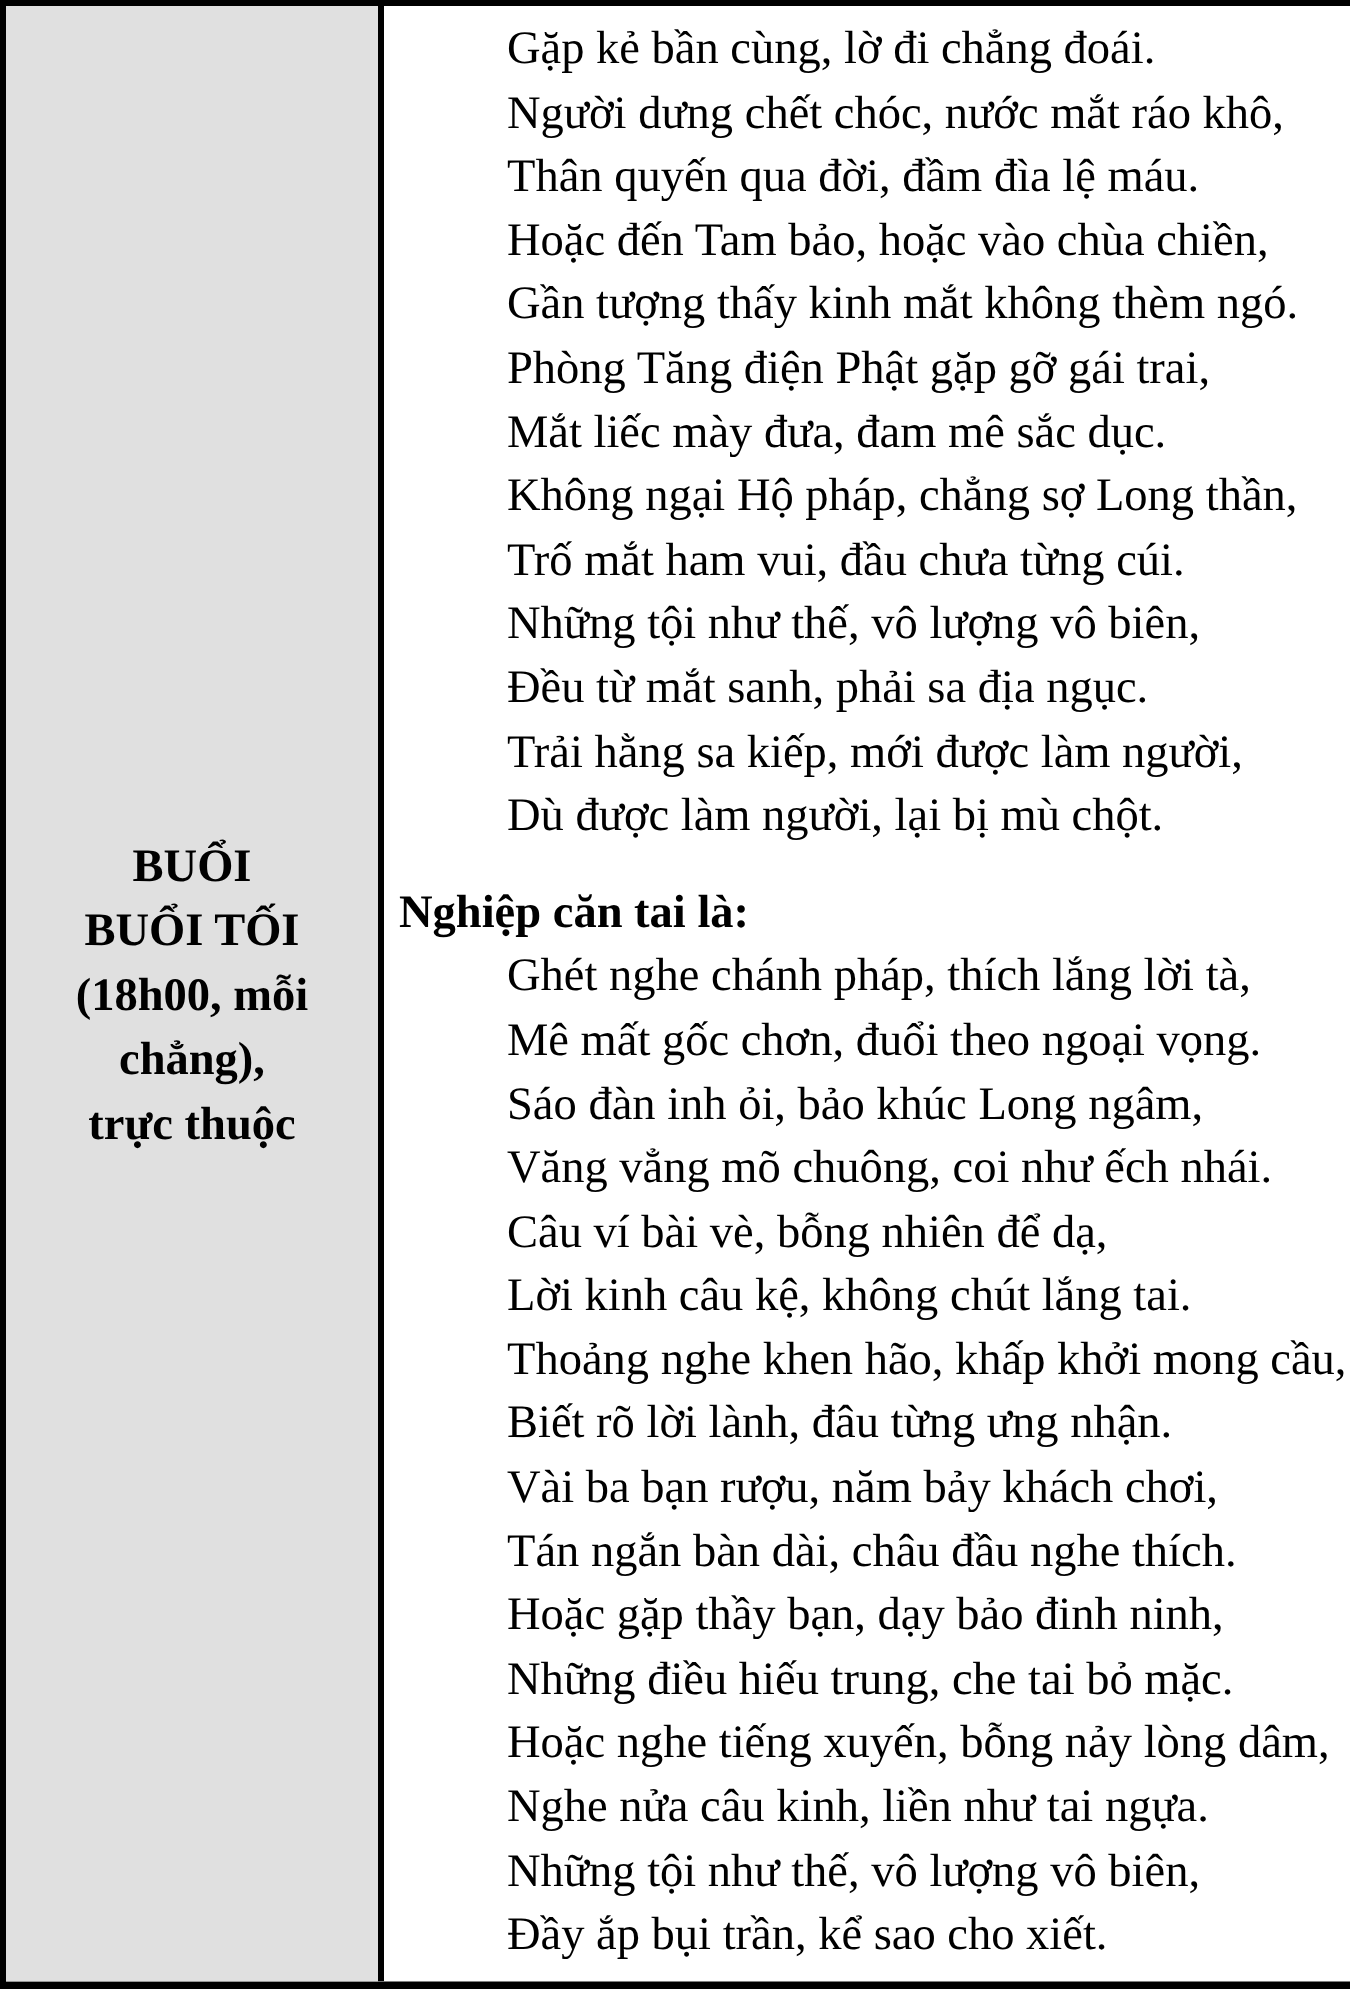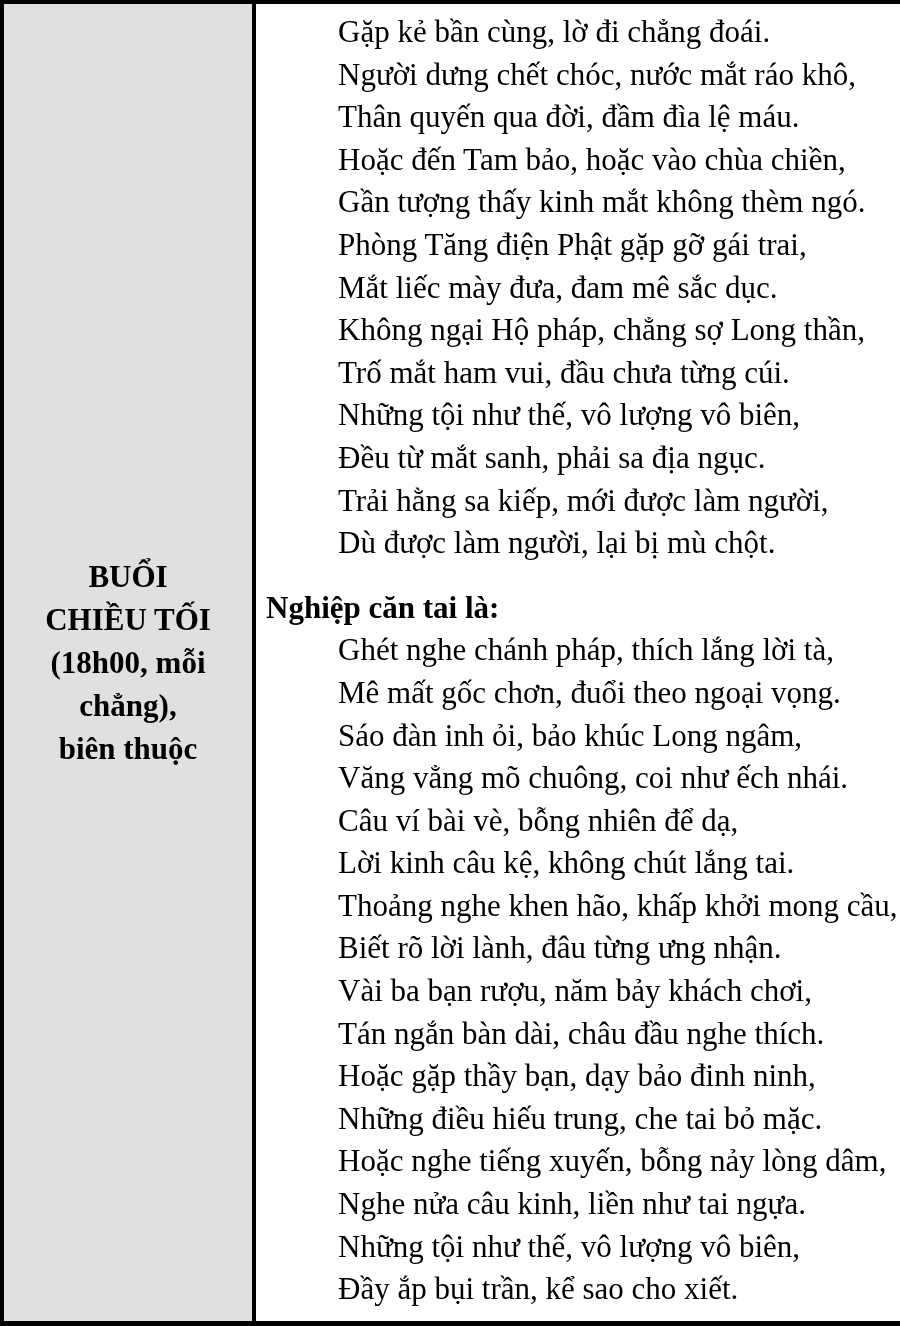--- a/index.html
+++ b/index.html
@@ -54,23 +54,23 @@
     white-space: nowrap;
   }
 </style>
 </head>
 <body>
 
 <div class="page">
   <div class="cell-left">
     <div class="schedule-text">
       <div>BUỔI</div>
-      <div>CHIỀU TỐI</div>
+      <div>BUỔI TỐI</div>
       <div>(18h00, mỗi chẳng),</div>
-      <div>biên thuộc</div>
+      <div>trực thuộc</div>
     </div>
   </div>
   <div class="cell-right">
     <div class="verse-line">Gặp kẻ bần cùng, lờ đi chẳng đoái.</div>
     <div class="verse-line">Người dưng chết chóc, nước mắt ráo khô,</div>
     <div class="verse-line">Thân quyến qua đời, đầm đìa lệ máu.</div>
     <div class="verse-line">Hoặc đến Tam bảo, hoặc vào chùa chiền,</div>
     <div class="verse-line">Gần tượng thấy kinh mắt không thèm ngó.</div>
     <div class="verse-line">Phòng Tăng điện Phật gặp gỡ gái trai,</div>
     <div class="verse-line">Mắt liếc mày đưa, đam mê sắc dục.</div>

